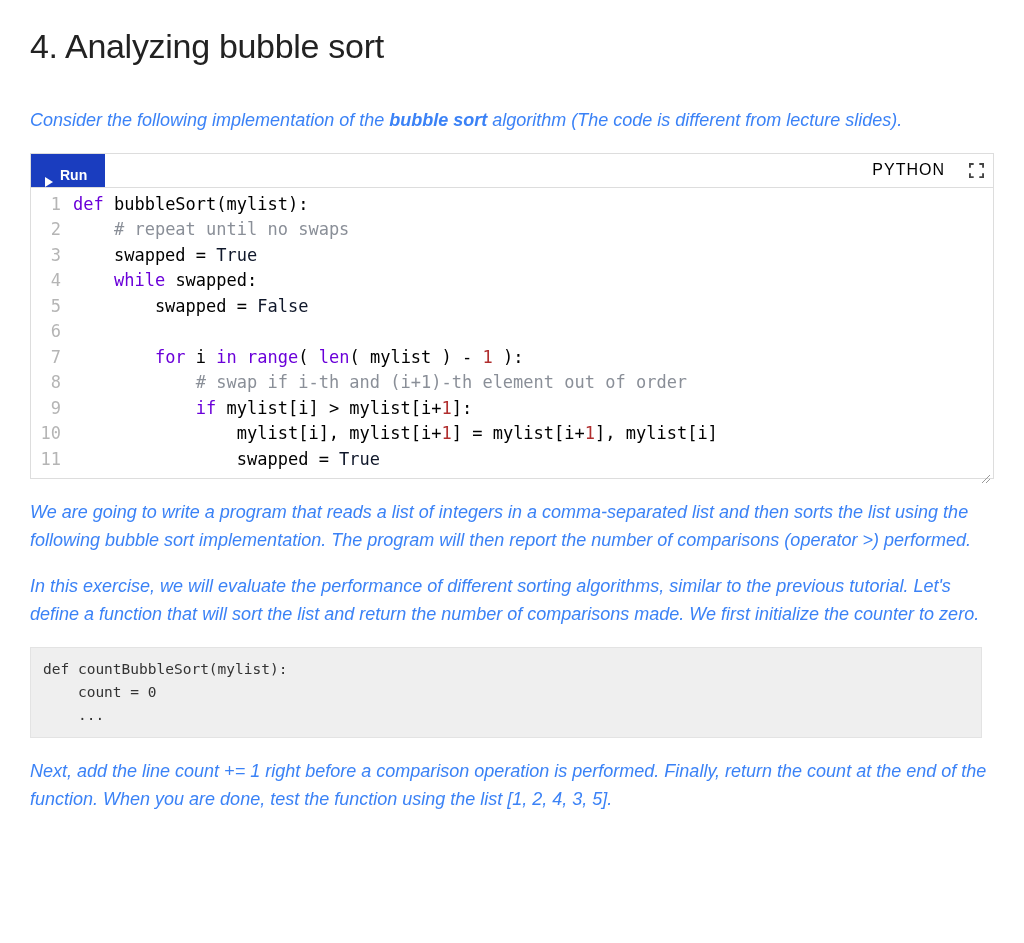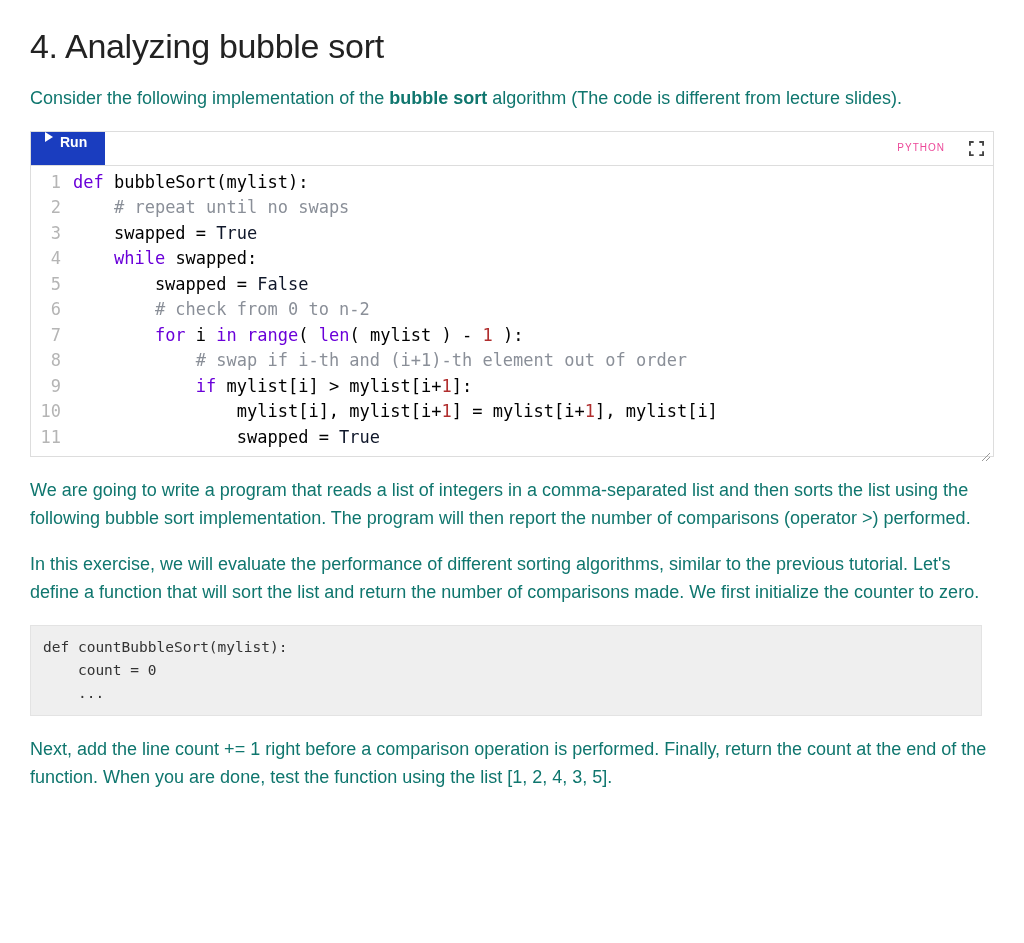--- a/index.html
+++ b/index.html
@@ -9,57 +9,57 @@
     color: #333;
     padding: 20px 30px;
     width: 1024px;
     font-size: 18px;
     line-height: 1.55;
   }
   h2.section-title {
     font-size: 34px;
     font-weight: 400;
     color: #222;
-    margin-bottom: 12px;
+    margin-bottom: 34px;
     letter-spacing: -0.3px;
   }
-  p.body-text { margin-bottom: 18px; color: #0f766e; }
+  p.body-text { margin-bottom: 18px; color: #3b82f6; font-style: italic; }
   p.body-text b { font-weight: 700; }
   .code-block {
     border: 1px solid #ddd;
     margin: 14px 0 20px 0;
     background: #fff;
   }
   .code-toolbar {
     display: flex;
     align-items: stretch;
     height: 34px;
     border-bottom: 1px solid #ddd;
   }
   .run-button {
     background: #1a3dbf;
     color: #fff;
     font-weight: 700;
     font-size: 14px;
     padding: 0 18px 0 14px;
     display: flex;
-    align-items: flex-start;
+    align-items: flex-end;
     gap: 7px;
     cursor: pointer;
   }
   .run-button .play-triangle {
     width: 0; height: 0;
     border-left: 8px solid #fff;
     border-top: 5px solid transparent;
     border-bottom: 5px solid transparent;
   }
   .toolbar-spacer { flex: 1; }
   .lang-label {
     display: flex; align-items: center;
-    color: #ec4899; font-size: 10px; letter-spacing: 1px;
+    color: #000000; font-size: 16px; letter-spacing: 1px;
     padding-right: 14px;
   }
   .fullscreen-icon {
     display: flex; align-items: center; justify-content: center;
     width: 34px; cursor: pointer;
   }
   .fullscreen-icon svg { width: 15px; height: 15px; }
   .code-body {
     font-family: "Menlo", "Consolas", "DejaVu Sans Mono", monospace;
     font-size: 17px;
@@ -119,21 +119,21 @@
         <path d="M1 5V1h4M15 5V1h-4M1 11v4h4M15 11v4h-4" stroke="#444" stroke-width="2" fill="none"></path>
       </svg>
     </div>
   </div>
   <div class="code-body" id="code-body">
     <div class="code-line"><span class="gutter">1</span><span class="code-content"><span class="tok-kw">def </span><span class="tok-fn">bubbleSort</span><span class="tok-txt">(mylist):</span></span></div>
       <div class="code-line"><span class="gutter">2</span><span class="code-content"><span class="tok-txt">    </span><span class="tok-cmt"># repeat until no swaps</span></span></div>
       <div class="code-line"><span class="gutter">3</span><span class="code-content"><span class="tok-txt">    swapped = </span><span class="tok-bool">True</span></span></div>
       <div class="code-line"><span class="gutter">4</span><span class="code-content"><span class="tok-txt">    </span><span class="tok-kw">while</span><span class="tok-txt"> swapped:</span></span></div>
       <div class="code-line"><span class="gutter">5</span><span class="code-content"><span class="tok-txt">        swapped = </span><span class="tok-bool">False</span></span></div>
-      <div class="code-line"><span class="gutter">6</span><span class="code-content"><span class="tok-txt">        </span><span class="tok-cmt"># check from 0 to n-2</span></span></div>
+      <div class="code-line"><span class="gutter">6</span><span class="code-content"><span class="tok-txt">        </span></span></div>
       <div class="code-line"><span class="gutter">7</span><span class="code-content"><span class="tok-txt">        </span><span class="tok-kw">for</span><span class="tok-txt"> i </span><span class="tok-kw">in</span><span class="tok-txt"> </span><span class="tok-bi">range</span><span class="tok-txt">( </span><span class="tok-bi">len</span><span class="tok-txt">( mylist ) - </span><span class="tok-num">1</span><span class="tok-txt"> ):</span></span></div>
       <div class="code-line"><span class="gutter">8</span><span class="code-content"><span class="tok-txt">            </span><span class="tok-cmt"># swap if i-th and (i+1)-th element out of order</span></span></div>
       <div class="code-line"><span class="gutter">9</span><span class="code-content"><span class="tok-txt">            </span><span class="tok-kw">if</span><span class="tok-txt"> mylist[i] &gt; mylist[i+</span><span class="tok-num">1</span><span class="tok-txt">]:</span></span></div>
       <div class="code-line"><span class="gutter">10</span><span class="code-content"><span class="tok-txt">                mylist[i], mylist[i+</span><span class="tok-num">1</span><span class="tok-txt">] = mylist[i+</span><span class="tok-num">1</span><span class="tok-txt">], mylist[i]</span></span></div>
       <div class="code-line"><span class="gutter">11</span><span class="code-content"><span class="tok-txt">                swapped = </span><span class="tok-bool">True</span></span></div>
       <div class="resize-grip">
       <svg viewBox="0 0 12 12">
         <path d="M11 3L3 11M11 7L7 11M11 11" stroke="#999" stroke-width="1"></path>
       </svg>
     </div>

